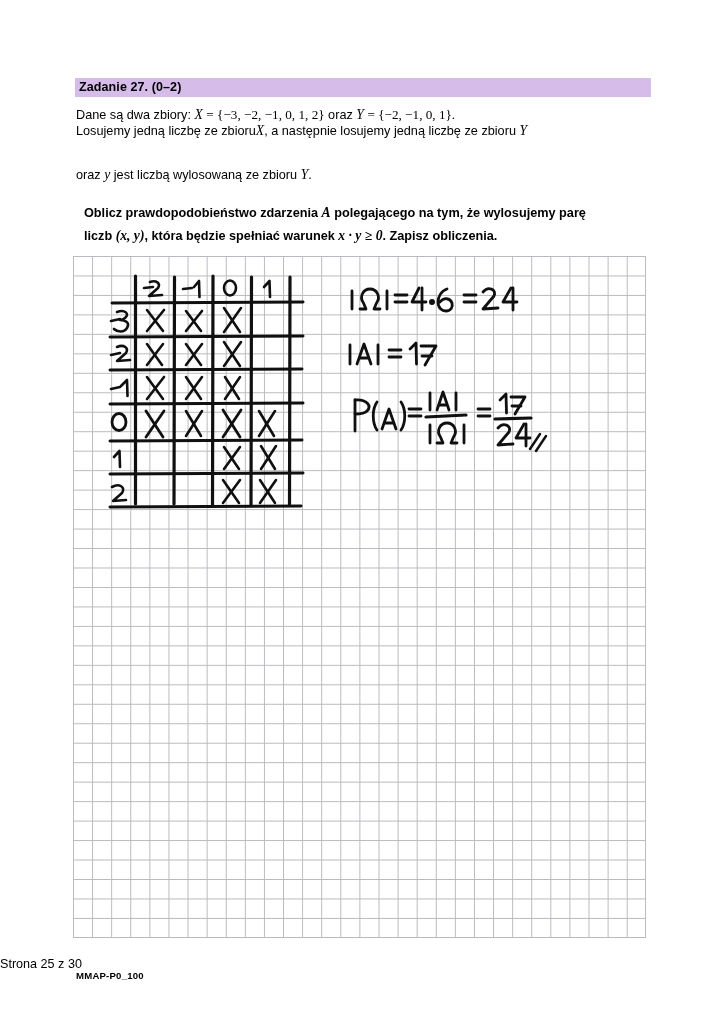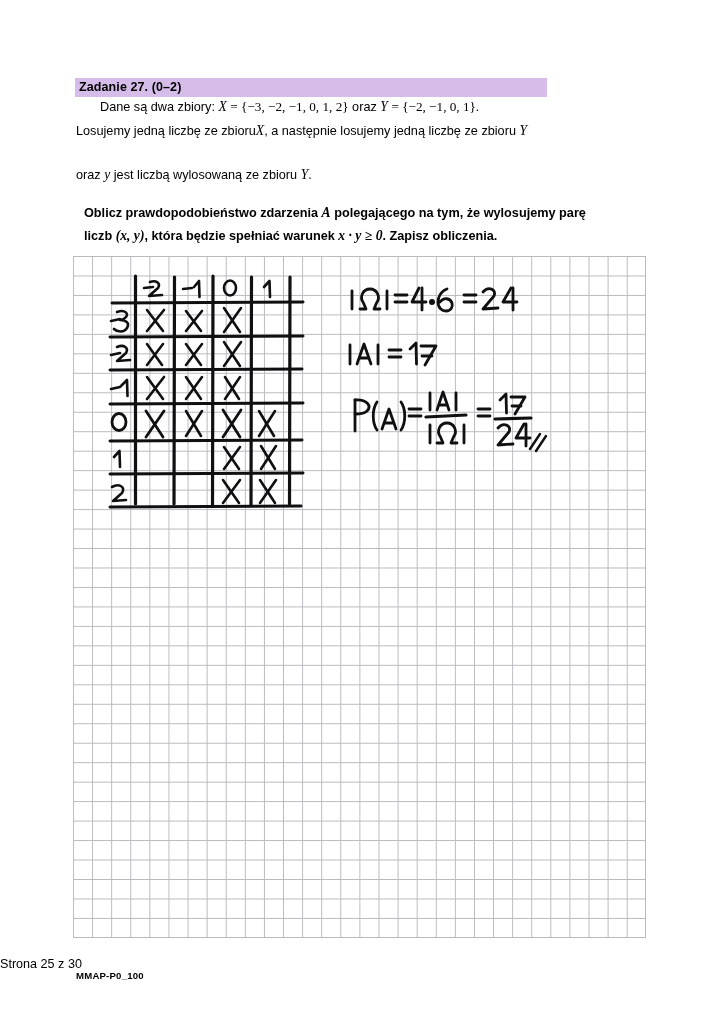--- a/index.html
+++ b/index.html
@@ -21,21 +21,21 @@
     position: absolute;
     inset: 0;
     background: #ffffff;
   }
 
   
   #task-header {
     position: absolute;
     left: 75px;
     top: 78px;
-    width: 472px;
+    width: 576px;
     height: 19px;
     background: #d6bce9;
   }
   #task-header-label {
     position: absolute;
     left: 4px;
     top: 2px;
     font-size: 12.5px;
     font-weight: bold;
     letter-spacing: 0.1px;
@@ -44,21 +44,21 @@
 
   
   .stmt-line {
     position: absolute;
     left: 76px;
     font-size: 12.7px;
     line-height: 14px;
     white-space: nowrap;
     color: #000;
   }
-  .stmt-line.l1 { top: 100px; margin-left: 24px; }
+  .stmt-line.l1 { top: 108px; }
   .stmt-line.l2 { top: 124px; }
   .stmt-line.l3 { top: 146px; }
   .stmt-line.l4 { top: 168px; }
 
   .bold-line {
     position: absolute;
     left: 84px;
     font-size: 12.7px;
     font-weight: bold;
     line-height: 20px;

